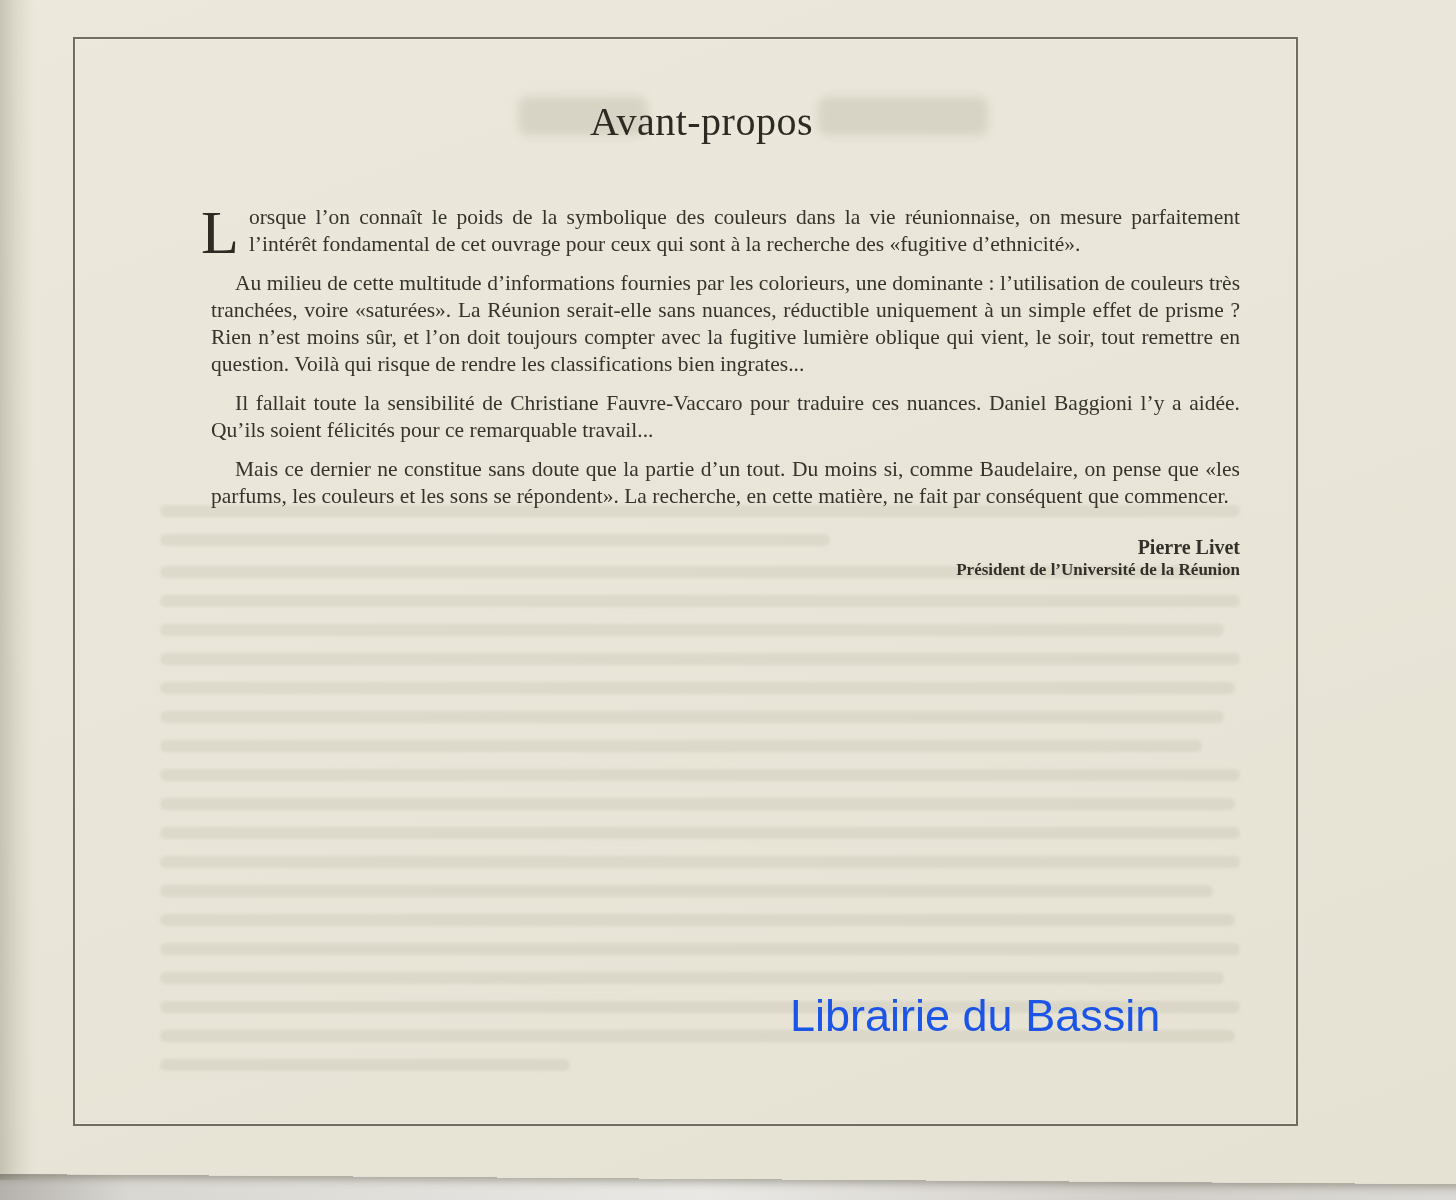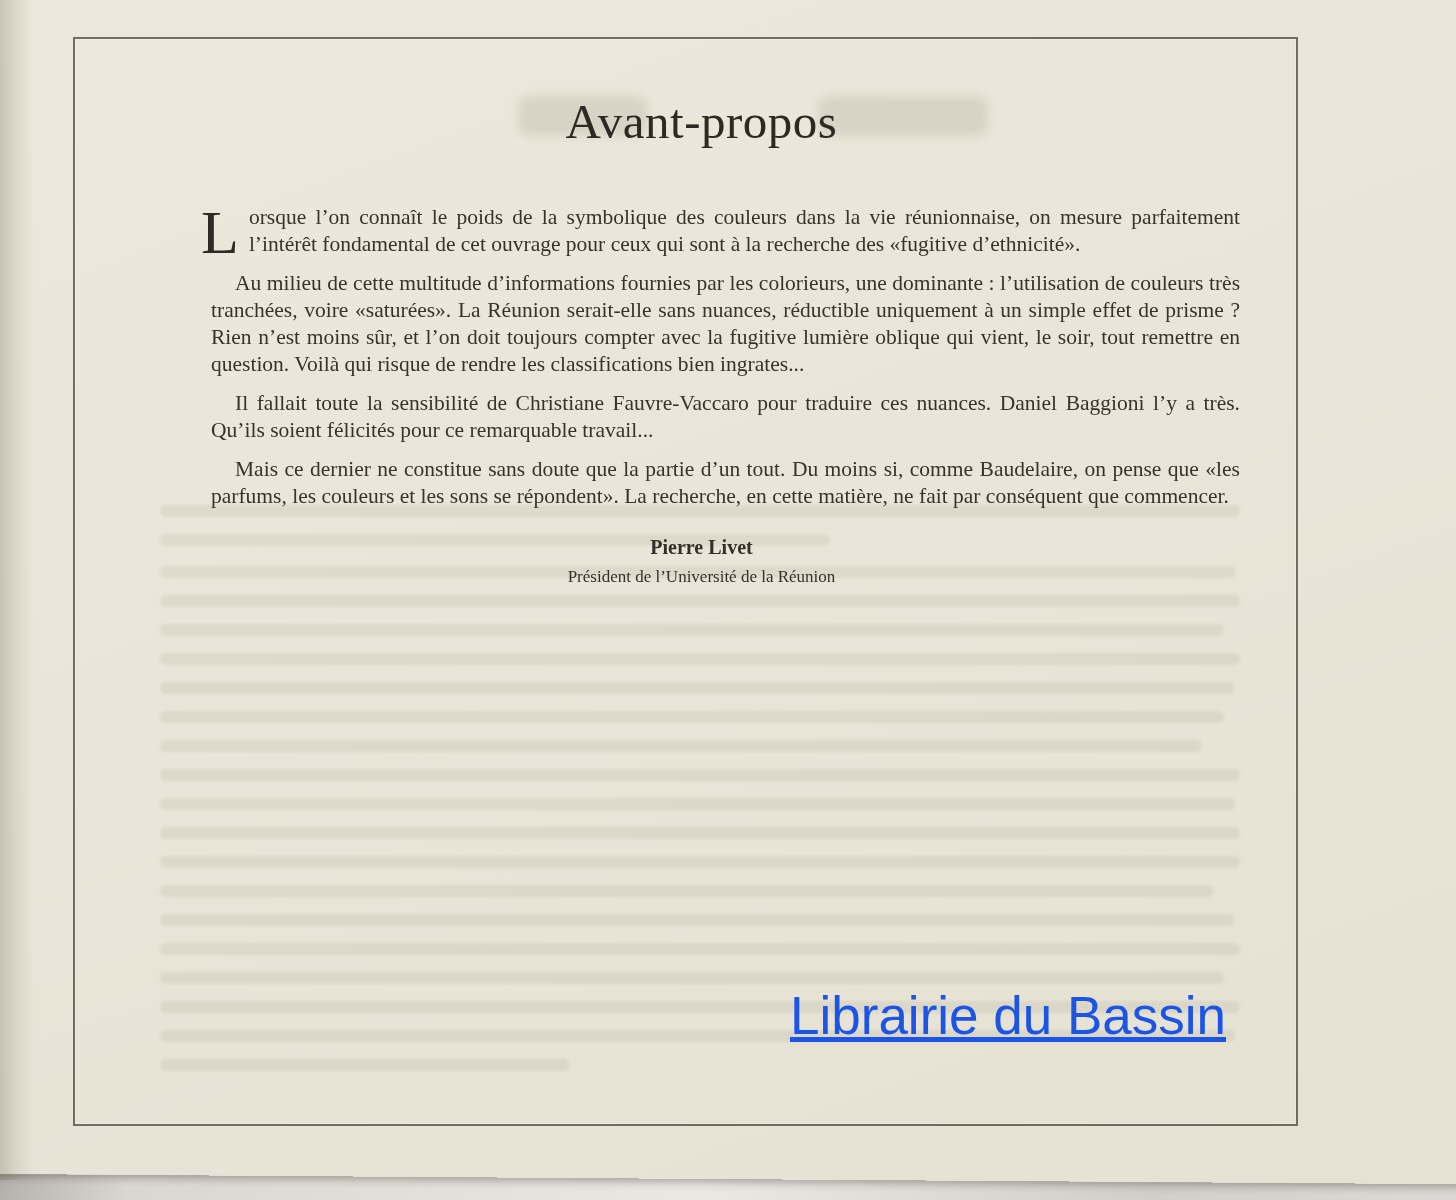--- a/index.html
+++ b/index.html
@@ -50,41 +50,41 @@
   .g2 .gline:nth-child(7){width:96.5%;}
   .g2 .gline:nth-child(12){width:97.5%;}
   .g2 .gline:last-child{width:38%;}
   
   .content{
     position:absolute;left:163px;top:100px;width:1077px;z-index:5;
     color:#35322b;
   }
   .title{
     margin:0;text-align:center;font-weight:400;color:#2d2a24;
-    font-size:49px;line-height:44px;letter-spacing:0.5px;
+    font-size:40px;line-height:44px;letter-spacing:0.5px;
   }
   .para{
     margin:12px 0 0 0;font-size:21.5px;line-height:27px;
     text-align:justify;text-justify:inter-word;color:#36332c;
   }
   .para.first{margin-top:60px;margin-left:38px;}
   .para.indent{text-indent:24px;margin-left:48px;}
   .dropcap{
     float:left;font-size:62px;line-height:50px;height:52px;
     margin:3px 10px 0 0;color:#2e2b24;
   }
-  .signature{margin-top:26px;text-align:center;color:#33302a;}
+  .signature{margin-top:26px;text-align:right;color:#33302a;}
   .sig-name{font-weight:700;font-size:20px;line-height:22px;}
-  .sig-role{font-size:17px;line-height:20px;margin-top:9px;}
+  .sig-role{font-size:17px;line-height:20px;margin-top:2px;font-weight:bold;}
   
   .watermark{
     position:absolute;left:790px;top:986px;z-index:6;
     font-family:"Liberation Sans", sans-serif;
-    font-size:53px;line-height:60px;color:#1c55e6;
-    letter-spacing:0px;white-space:nowrap;text-decoration:underline;
+    font-size:45px;line-height:60px;color:#1c55e6;
+    letter-spacing:0px;white-space:nowrap;
   }
 </style>
 </head>
 <body>
 
 <div class="stage">
 
   <div class="ghost ghost-title">
     <div class="blob b1"></div>
     <div class="blob b2"></div>
@@ -117,21 +117,21 @@
   <div class="frame"></div>
 
   <div class="content">
     <h1 class="title">Avant-propos</h1>
 
     <p class="para first">
       <span class="dropcap">L</span><span>orsque l’on connaît le poids de la symbolique des couleurs dans la vie réunionnaise, on mesure parfaitement l’intérêt fondamental de cet ouvrage pour ceux qui sont à la recherche des «fugitive d’ethnicité».</span>
     </p>
 
     <p class="para indent">Au milieu de cette multitude d’informations fournies par les colorieurs, une dominante&nbsp;: l’utilisation de couleurs très tranchées, voire «saturées». La Réunion serait-elle sans nuances, réductible uniquement à un simple effet de prisme&nbsp;? Rien n’est moins sûr, et l’on doit toujours compter avec la fugitive lumière oblique qui vient, le soir, tout remettre en question. Voilà qui risque de rendre les classifications bien ingrates...</p>
-    <p class="para indent">Il fallait toute la sensibilité de Christiane Fauvre-Vaccaro pour traduire ces nuances. Daniel Baggioni l’y a très. Qu’ils soient félicités pour ce remarquable travail...</p>
+    <p class="para indent">Il fallait toute la sensibilité de Christiane Fauvre-Vaccaro pour traduire ces nuances. Daniel Baggioni l’y a aidée. Qu’ils soient félicités pour ce remarquable travail...</p>
     <p class="para indent">Mais ce dernier ne constitue sans doute que la partie d’un tout. Du moins si, comme Baudelaire, on pense que «les parfums, les couleurs et les sons se répondent». La recherche, en cette matière, ne fait par conséquent que commencer.</p>
 
     <div class="signature">
       <div class="sig-name">Pierre Livet</div>
       <div class="sig-role">Président de l’Université de la Réunion</div>
     </div>
   </div>
 
   <div class="surface"></div>
   <div class="left-shade"></div>

